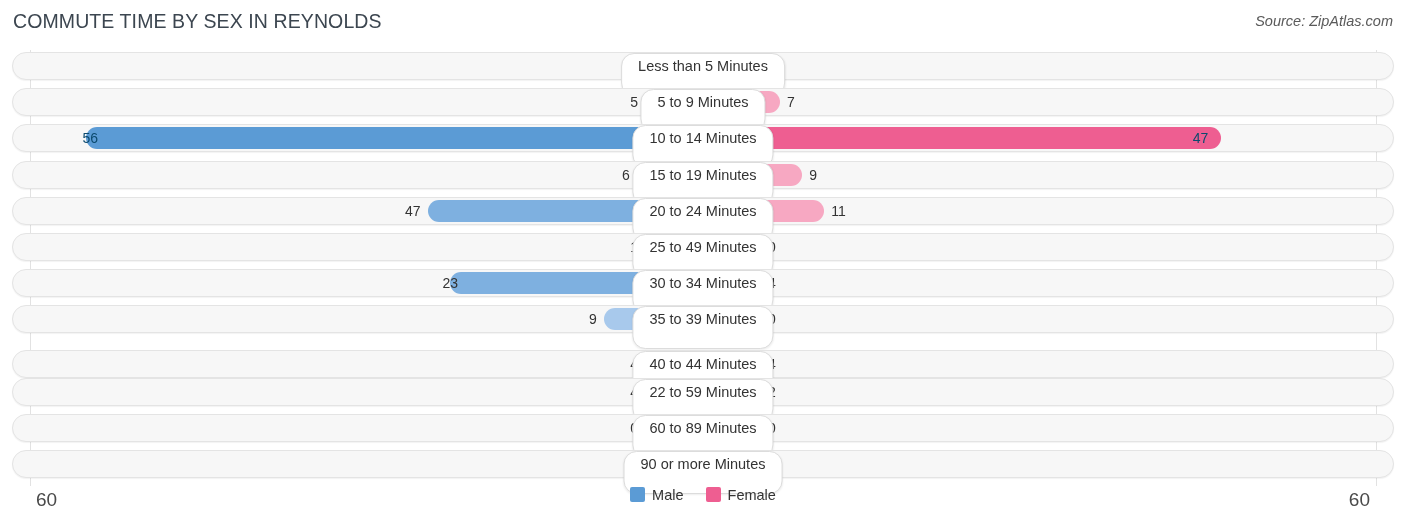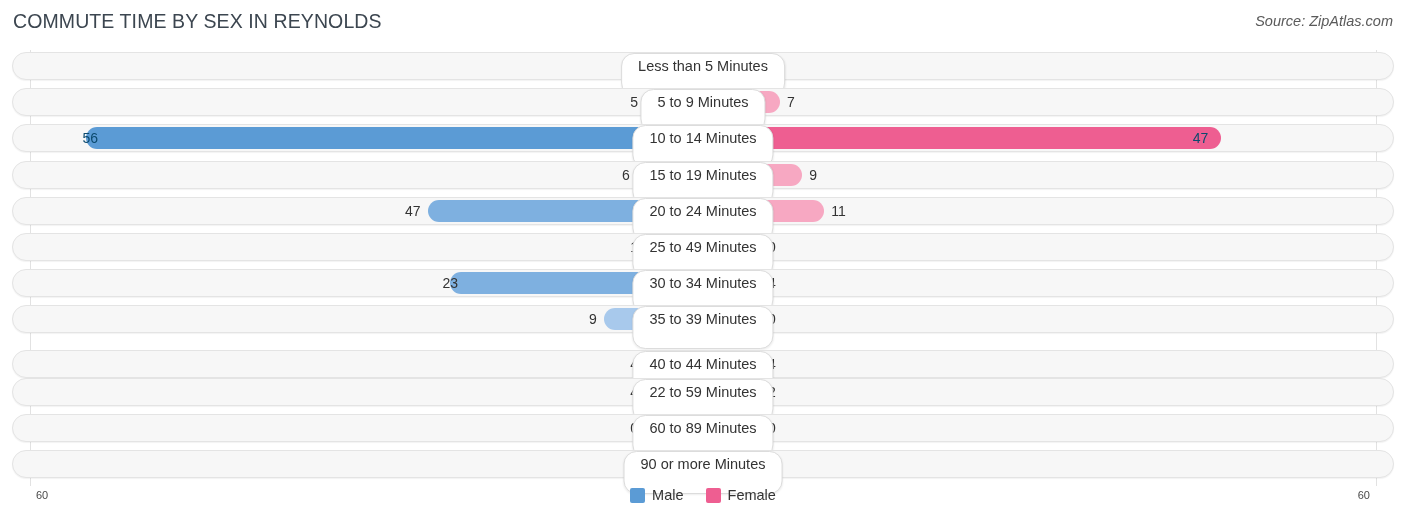--- a/index.html
+++ b/index.html
@@ -104,36 +104,36 @@
     font-size: 14.5px;
     color: #333333;
     white-space: nowrap;
     box-shadow: 0 1px 2px rgba(0,0,0,.07);
   }
 
   
   .axis-label {
     position: absolute;
     top: 489px;
-    font-size: 11px;
+    font-size: 19px;
     color: #4a4a4a;
   }
   .axis-label.left  { left: 36px; }
   .axis-label.right { right: 36px; }
 
   .legend {
     position: absolute;
     top: 487px;
     left: 0; width: 1406px;
     display: flex;
     justify-content: center;
     align-items: center;
     gap: 22px;
   }
-  .legend-item { display: flex; align-items: center; gap: 7px; }
+  .legend-item { display: flex; align-items: flex-start; gap: 7px; }
   .legend-swatch {
     width: 15px; height: 15px;
     border-radius: 2px;
   }
   .legend-text { font-size: 14.5px; color: #333333; }
 </style>
 </head>
 <body>
 
 <div id="chart-root">

